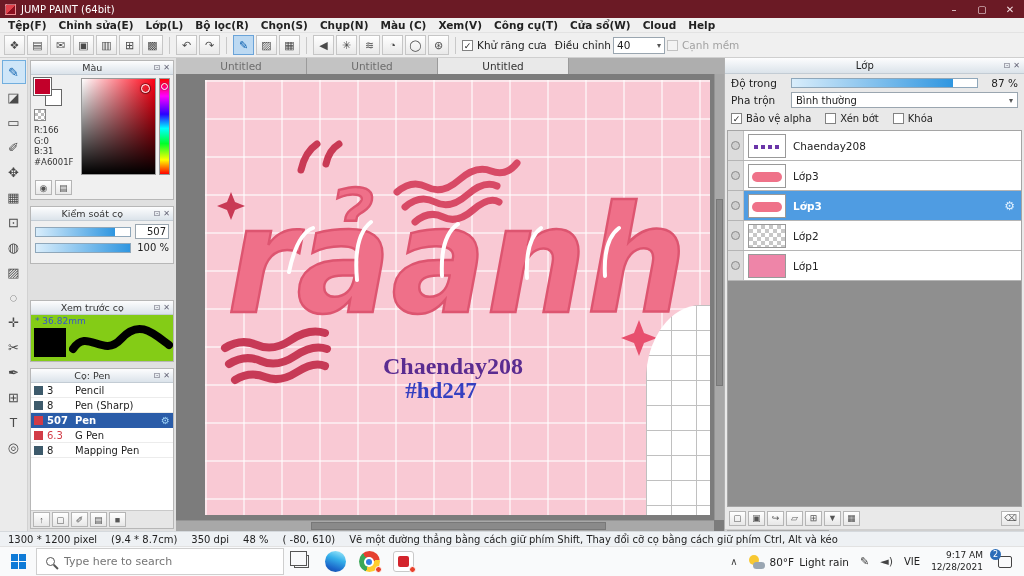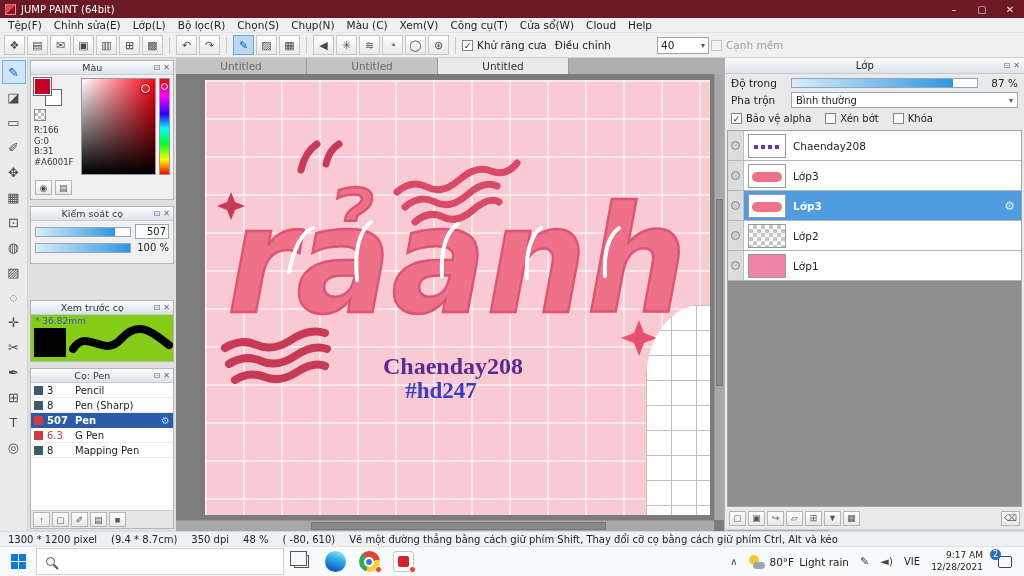--- a/index.html
+++ b/index.html
@@ -7,33 +7,33 @@
   *{box-sizing:border-box;}
 
   
   .titlebar{position:absolute;left:0;top:0;right:0;height:18px;background:#6b1a25;color:#fff;display:flex;align-items:center;font-size:10px;}
   .app-icon{width:11px;height:11px;margin:0 5px;background:linear-gradient(135deg,#e0404a 0 50%,#8c1020 50% 100%);border:1px solid rgba(255,255,255,.4);}
   .win-btns{margin-left:auto;display:flex;height:100%;}
   .win-btn{width:28px;display:flex;align-items:center;justify-content:center;font-size:10px;color:#f3dfe2;}
 
   
   .menubar{position:absolute;left:0;top:18px;right:0;height:15px;background:#f0f0f0;display:flex;align-items:center;padding-left:2px;font-size:10.5px;border-bottom:1px solid #e3e3e3;}
-  .menu-item{padding:12px 6px;white-space:nowrap;}
+  .menu-item{padding:12px 6px;white-space:nowrap;font-weight:bold;}
 
   
   .toolbar{position:absolute;left:0;top:33px;right:0;height:25px;background:#f0f0f0;border-bottom:1px solid #cfcfcf;display:flex;align-items:center;padding:0 4px;gap:2px;font-size:10.5px;}
   .tbtn{width:21px;height:20px;border:1px solid #c6c6c6;background:linear-gradient(#ffffff,#e9e9e9);display:flex;align-items:center;justify-content:center;font-size:11px;color:#4a4a4a;padding:0;}
   .tbtn.selected{background:#bcd9f2;border-color:#6aa3d8;color:#0d62b0;}
   .tsep{width:1px;height:17px;background:#c9c9c9;margin:0 4px;}
   .cb{display:flex;align-items:center;gap:4px;white-space:nowrap;}
   .cb .box{width:11px;height:11px;border:1px solid #828282;background:#fff;font-size:9px;line-height:10px;text-align:center;color:#222;}
   .cb.disabled{color:#a2a2a2;}
   .cb.disabled .box{border-color:#c2c2c2;background:#f3f3f3;}
   .lbl{margin-left:6px;white-space:nowrap;}
-  .spin{width:52px;height:17px;border:1px solid #9aa6b0;background:#fff;display:flex;align-items:center;padding:0 3px;gap:2px;margin-left:44px;}
+  .spin{width:52px;height:17px;border:1px solid #9aa6b0;background:#fff;display:flex;align-items:center;padding:0 3px;gap:2px;}
   .spin span:first-child{flex:1;}
   .ddarrow{font-size:8px;color:#555;}
 
   
   .toolstrip{position:absolute;left:0;top:58px;width:28px;bottom:45px;background:#ebebeb;border-right:1px solid #d2d2d2;display:flex;flex-direction:column;align-items:center;padding-top:2px;gap:1px;}
   .tool{width:24px;height:24px;display:flex;align-items:center;justify-content:center;font-size:13px;color:#4a4a4a;border:1px solid transparent;background:transparent;padding:0;}
   .tool.selected{background:#cfe6f8;border-color:#71aede;color:#0d62b0;}
 
   
   .leftpanels{position:absolute;left:28px;top:58px;width:148px;bottom:45px;background:#e0e0e0;display:flex;flex-direction:column;padding:2px;}
@@ -522,20 +522,21 @@
   <div class="tb-start">
     <div class="winlogo">
         <span></span>
         <span></span>
         <span></span>
         <span></span>
       </div>
   </div>
   <div class="searchbox">
     <span class="mag"></span>
+    <input placeholder="Type here to search" style="">
   </div>
   <div class="tb-icon">
       <span class="tv"></span>
     </div>
   <div class="tb-icon">
       <span class="edge"></span>
     </div>
   <div class="tb-icon">
     <span class="chrome">
         <span class="chrome-in"></span>

